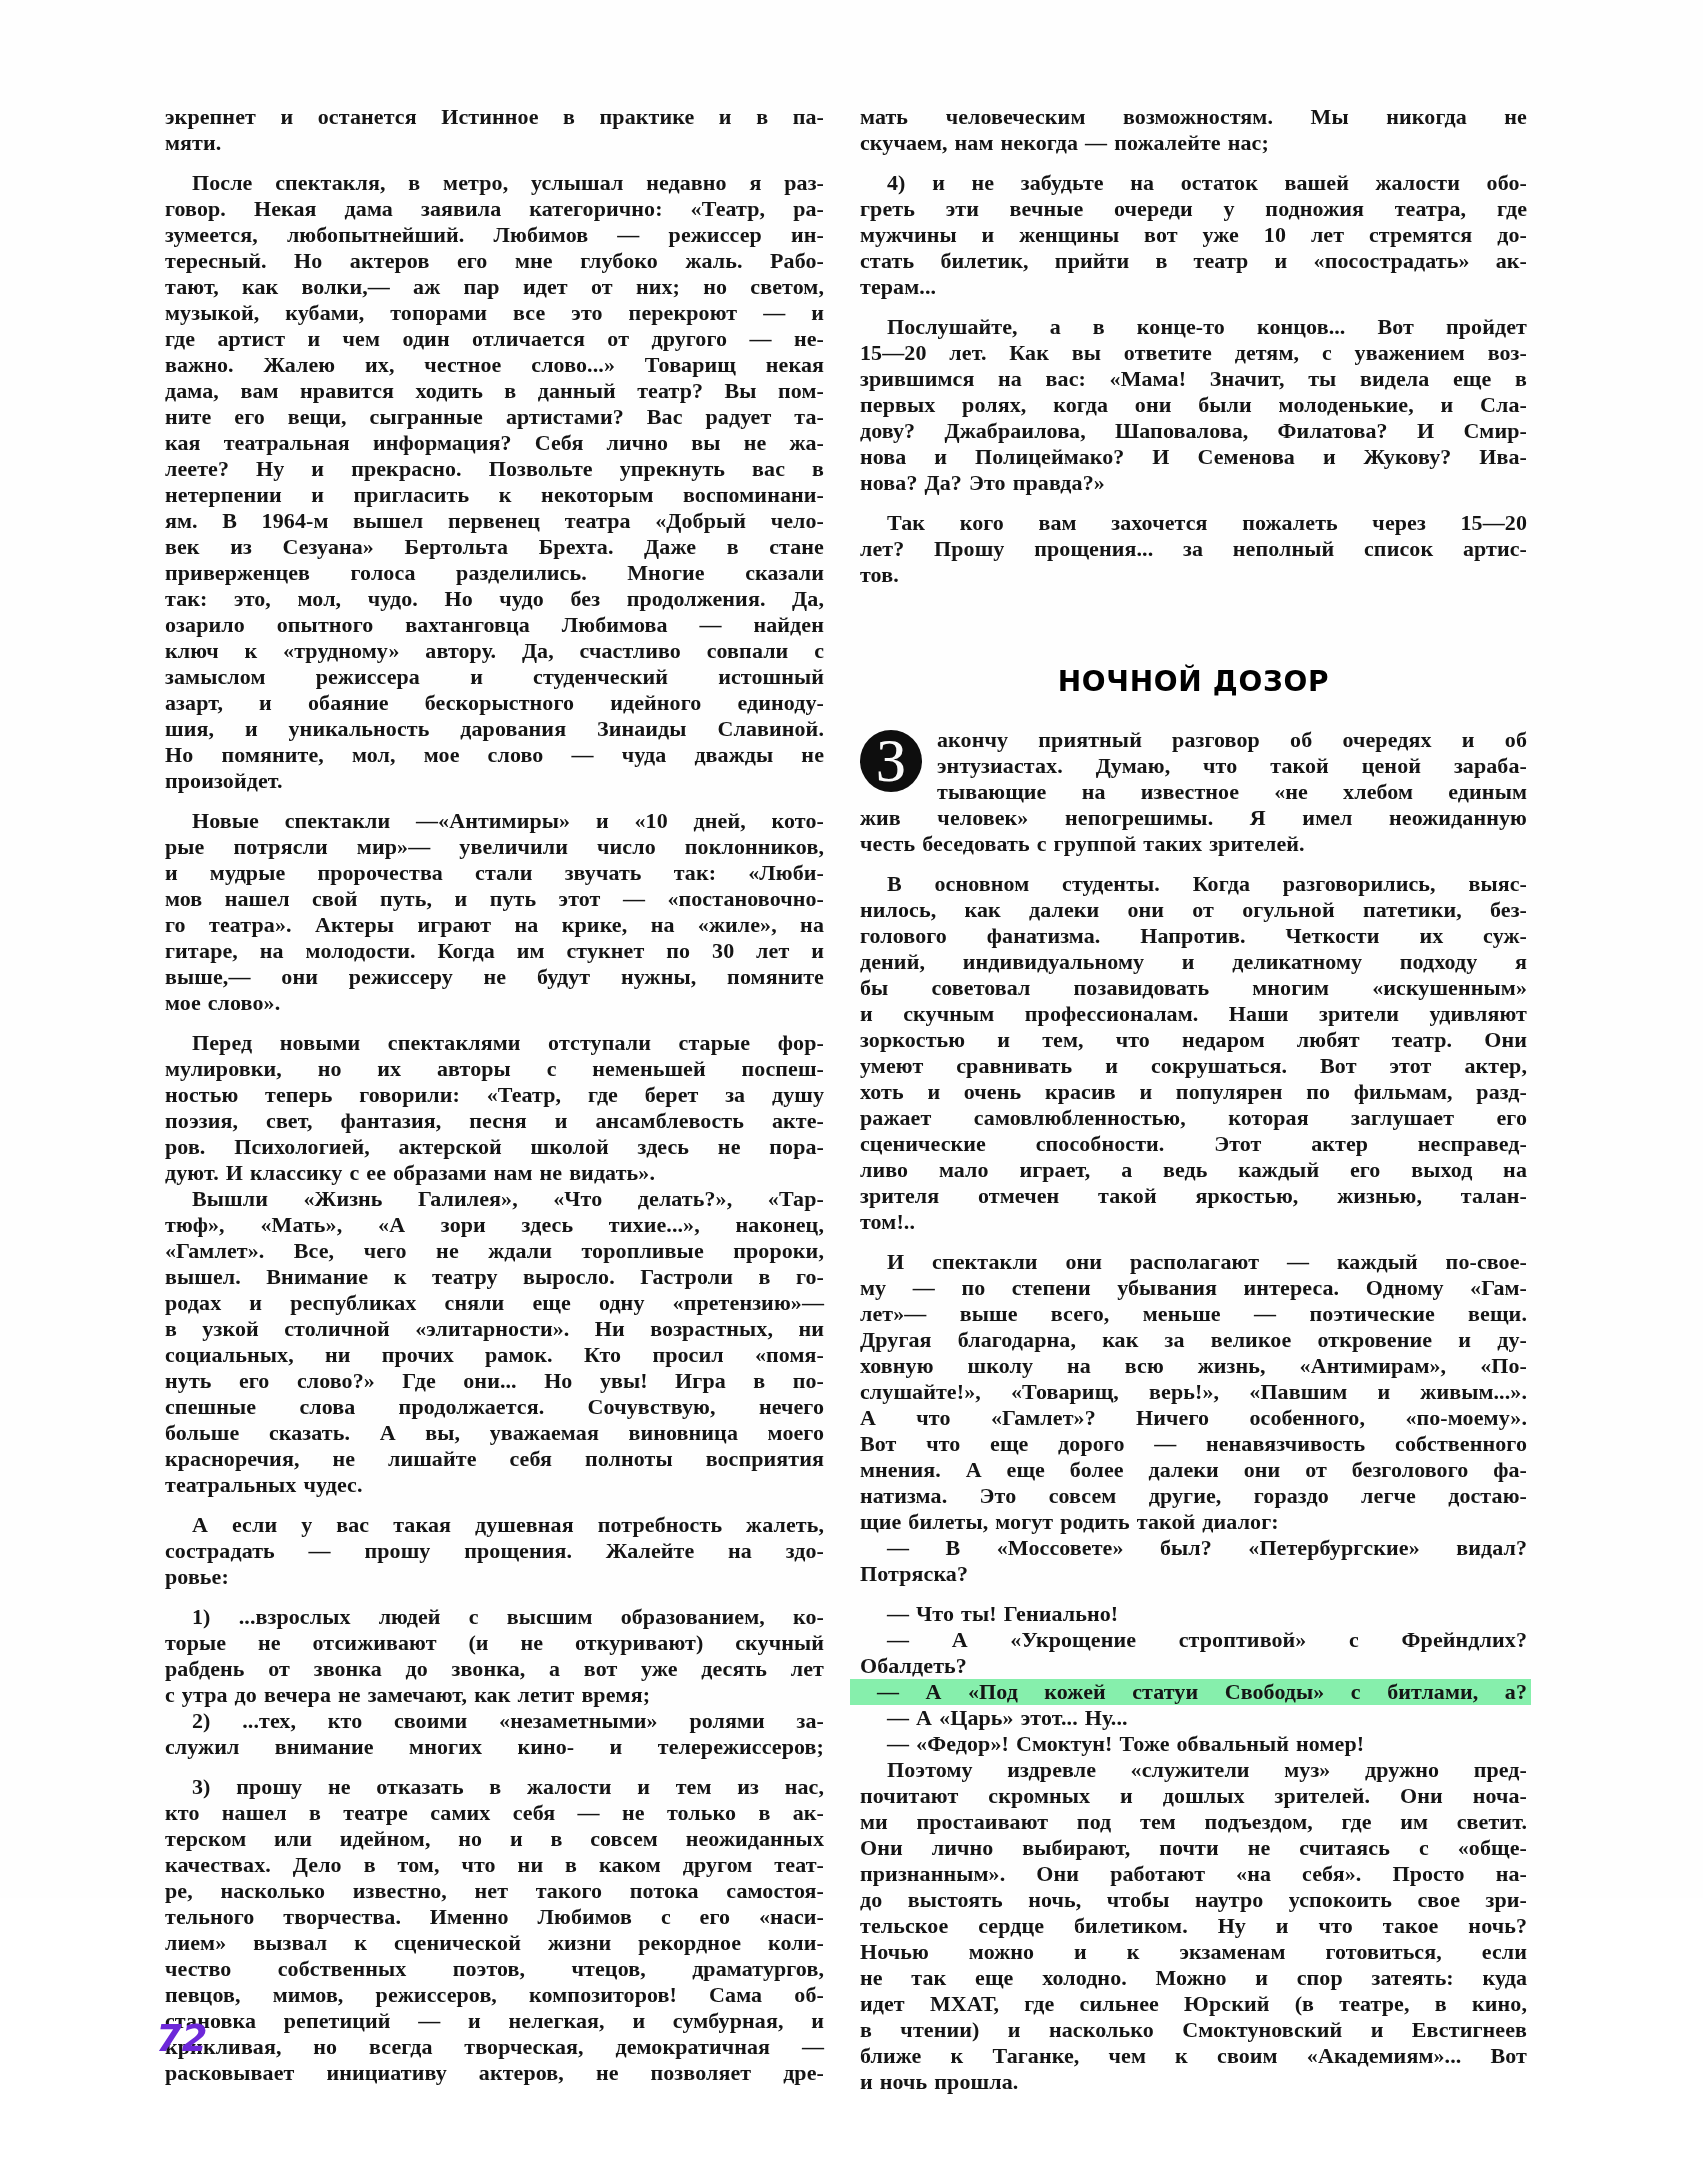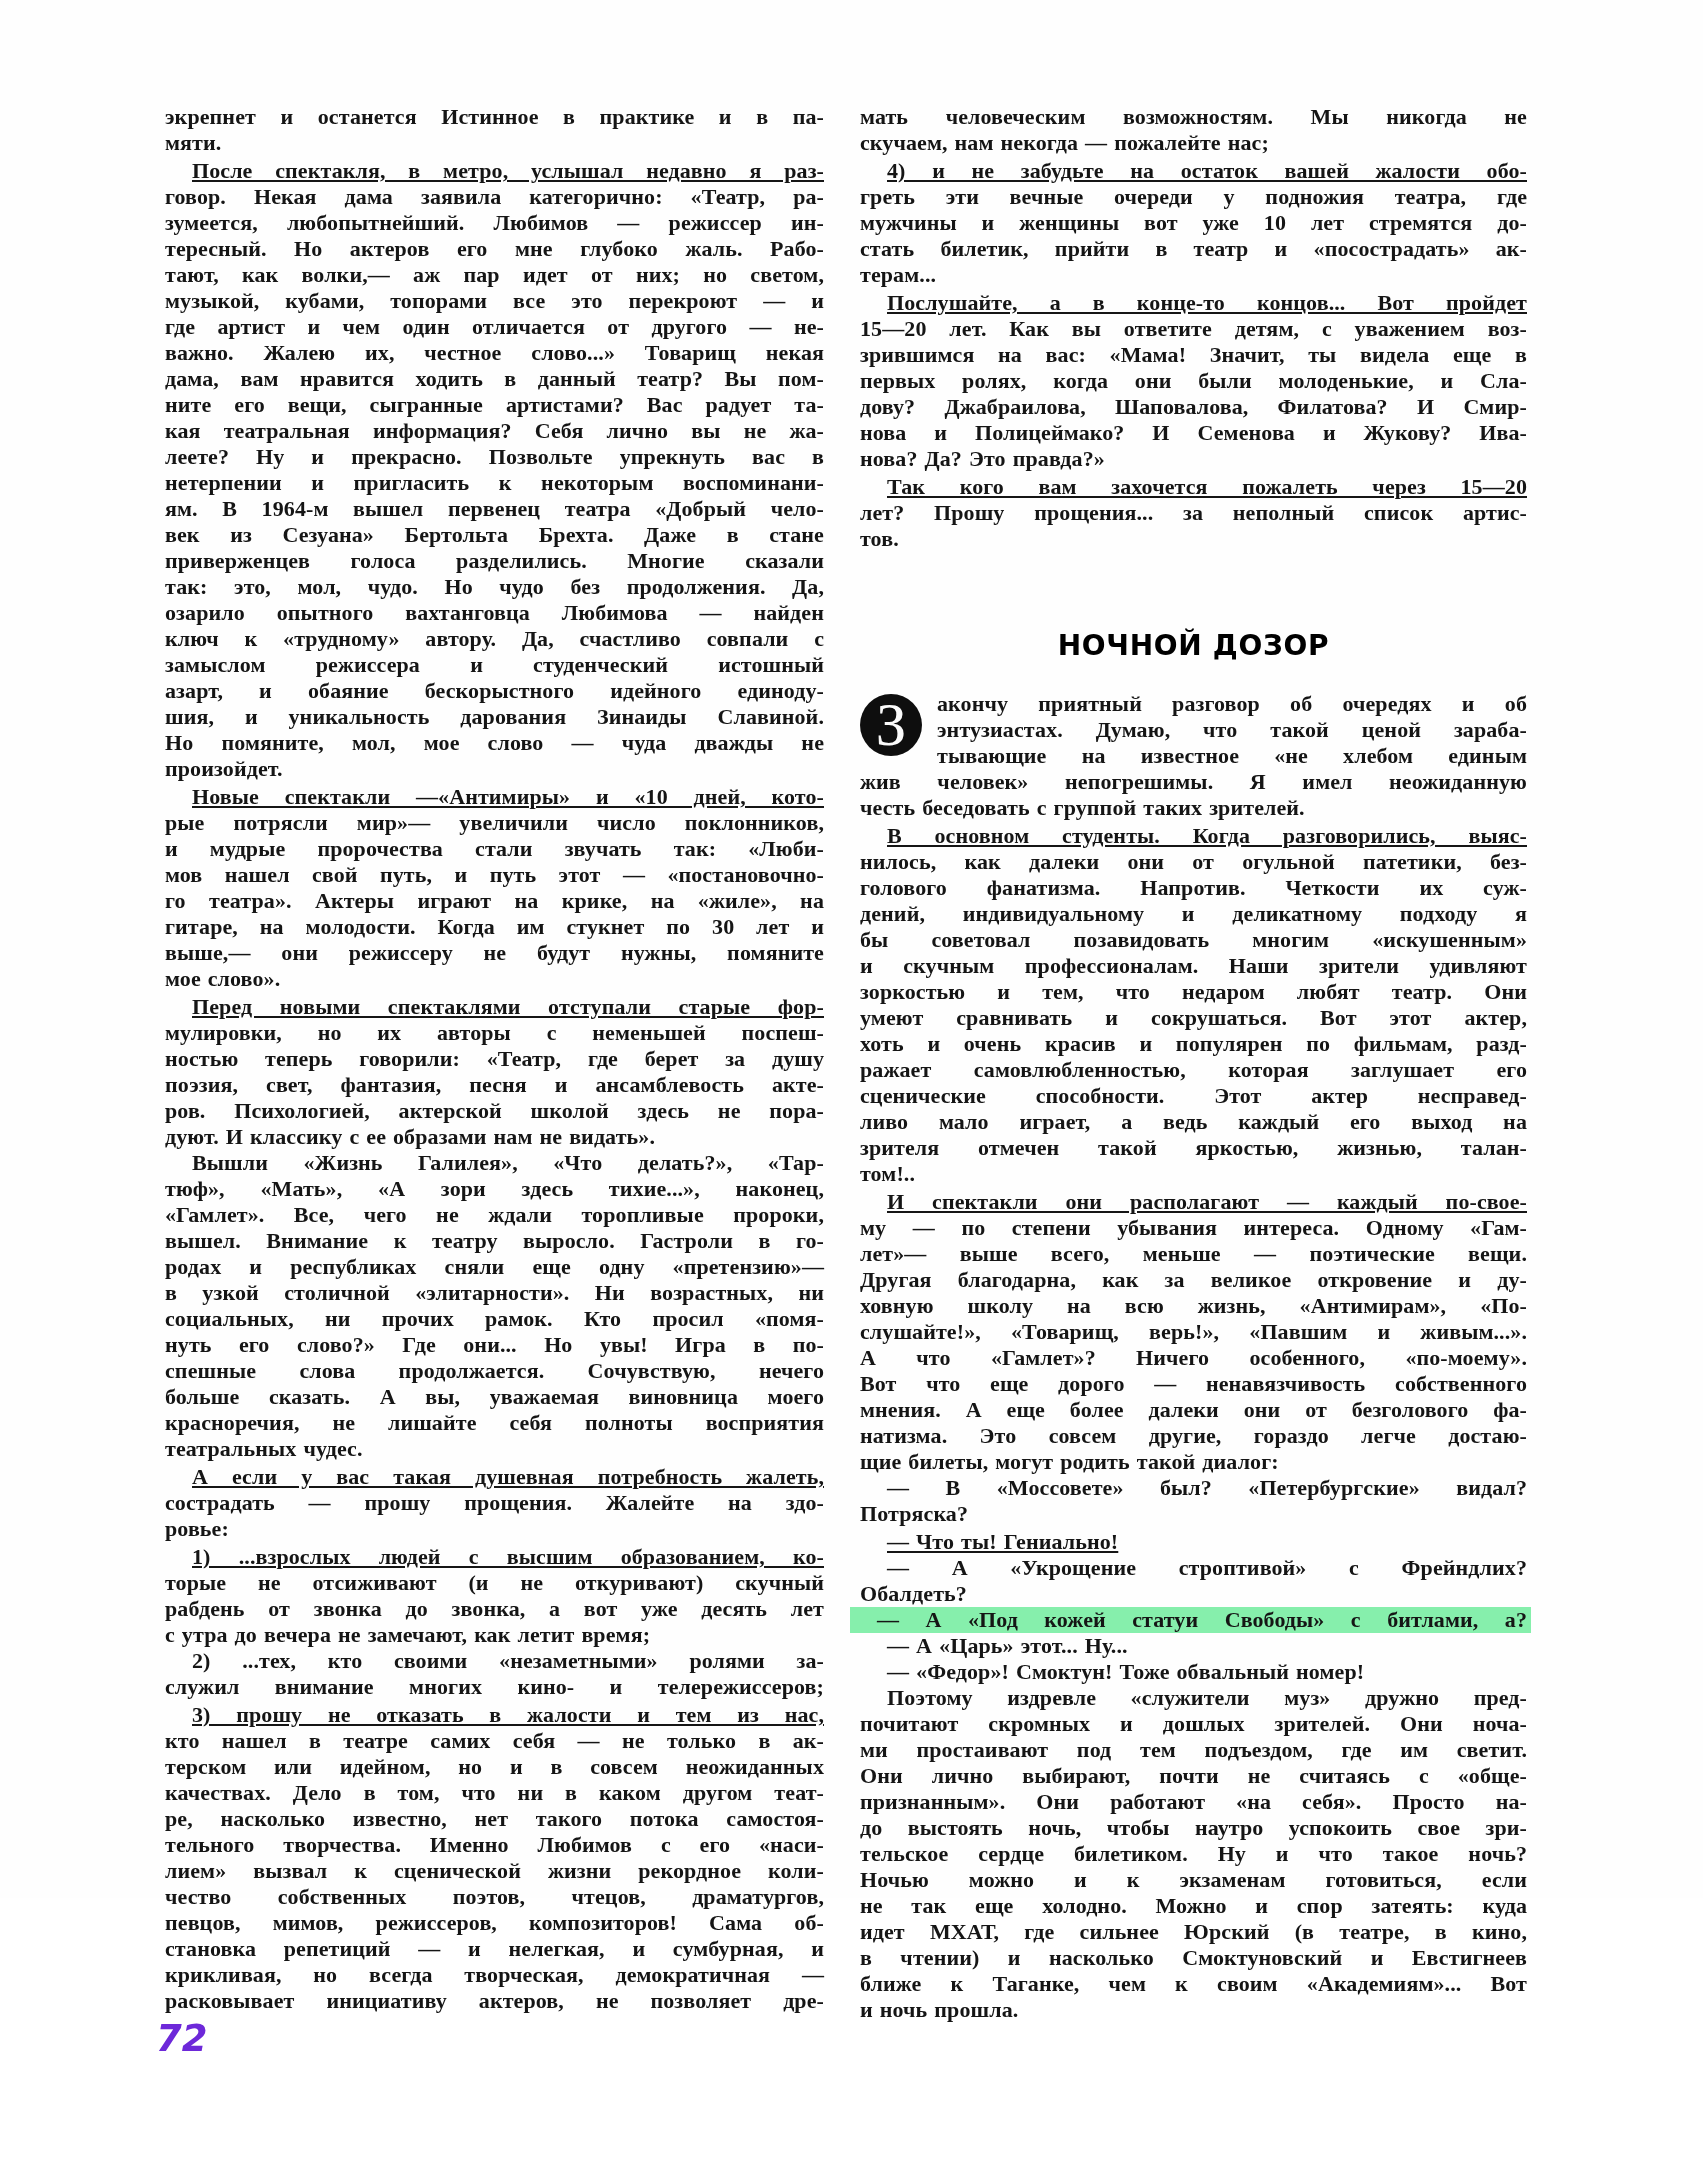--- a/index.html
+++ b/index.html
@@ -17,21 +17,21 @@
     font-size: 22px;
     color: #151515;
     white-space: nowrap;
     text-align: justify;
     text-align-last: justify;
     letter-spacing: 0.1px;
     word-spacing: 1.4px;
   }
   .line.last { text-align-last: left; }
   .line.indent { padding-left: 27px; }
-  .line.para { margin-top: 2px; text-decoration: underline; }
+  .line.para { margin-top: 14px; }
   .heading {
     display: block;
     text-align: center;
     font-family: "DejaVu Sans", sans-serif;
     font-weight: bold;
     font-size: 28px;
     letter-spacing: 0.7px;
     color: #000000;
     height: 42px;
     line-height: 42px;

